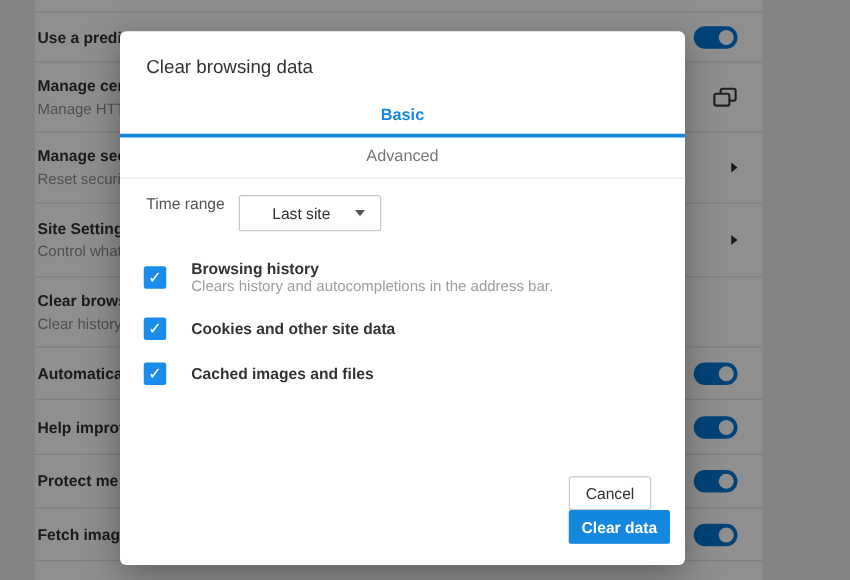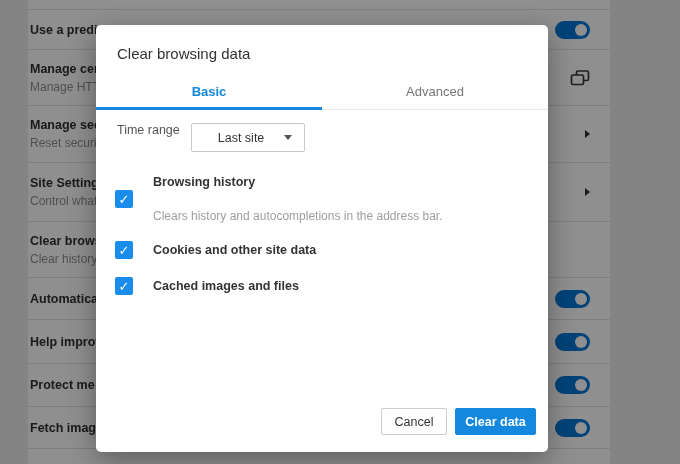--- a/index.html
+++ b/index.html
@@ -29,39 +29,39 @@
   .bg-row.ctl-windows-icon .win-icon { display:block; }
 
   
   .overlay { position:absolute; inset:0; background:rgba(0,0,0,0.44); z-index:5; }
 
   
   .dialog { position:absolute; left:96px; top:25px; width:452px; height:427px; background:#ffffff;
             border-radius:5px; box-shadow:0 8px 28px rgba(0,0,0,0.35); z-index:10; }
   .dlg-header { padding:20px 20px 14px 21px; }
   .dlg-title { font-size:15px; color:#333333; }
-  .tabs { display:flex; border-bottom:1px solid #e9e9e9; }
+  .tabs { display:flex; border-bottom:1px solid #e9e9e9;flex-direction:column; }
   .tab { flex:1; text-align:center; padding:8px 0 10px 0; font-size:13px; color:#767676; cursor:default; position:relative; }
   .tab.active { color:#1487df; font-weight:700; }
   .tab.active::after { content:""; position:absolute; left:0; right:0; bottom:-1px; height:3px; background:#1487df; }
   .time-range { display:flex; align-items:flex-start; margin:13px 20px 0 21px; }
   .tr-label { font-size:12.5px; color:#555555; margin-right:11px; }
   .dropdown { width:114px; height:29px; border:1px solid #c8c8c8; border-radius:2px; background:#ffffff;
               display:flex; align-items:center; justify-content:space-between; padding:0 12px 0 26px; }
   .dd-value { font-size:12.5px; color:#333333; }
   .caret-down { width:0; height:0; border-top:5px solid #555555;
                 border-left:4px solid transparent; border-right:4px solid transparent; }
   .options { margin-top:23px; }
   .option { display:flex; align-items:center; padding:0 20px 0 19px; margin-bottom:18px; }
   .checkbox { width:18px; height:18px; border-radius:2px; background:#1a8ceb; color:#ffffff;
               display:flex; align-items:center; justify-content:center; font-size:13px; font-weight:700; flex:0 0 18px; }
   .opt-text { margin-left:20px; }
   .opt-title { font-size:12.5px; font-weight:700; color:#333333; }
-  .opt-desc { font-size:12px; color:#9e9e9e; margin-top:20px; }
-  .dlg-footer { position:absolute; right:12px; bottom:17px; display:flex; }
+  .opt-desc { font-size:12px; color:#9e9e9e; margin-top:0; }
+  .dlg-footer { position:absolute; right:12px; bottom:17px; display:flex;flex-direction:column; }
   .btn { height:27px; border-radius:2px; font-size:12.5px; display:flex; align-items:center; justify-content:center; cursor:default; }
   .btn-cancel { width:66px; background:#ffffff; border:1px solid #cccccc; color:#333333; margin-right:8px; }
   .btn-confirm { width:81px; background:#1487df; border:1px solid #1487df; color:#ffffff; font-weight:700; }
 </style>
 </head>
 <body>
 
 <div class="stage">
 
   <div class="settings-card">

